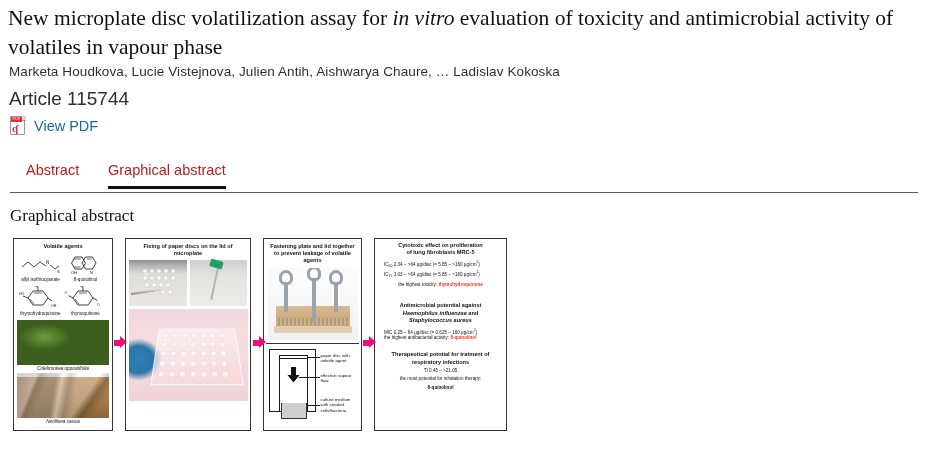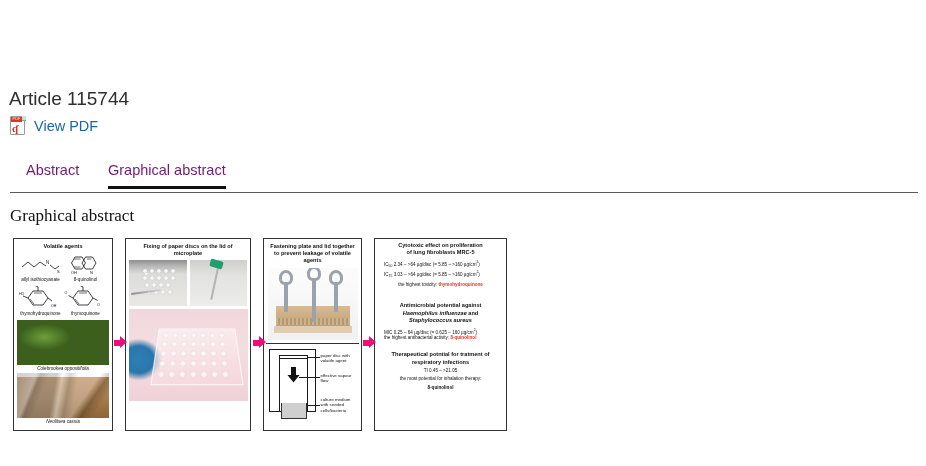--- a/index.html
+++ b/index.html
@@ -50,21 +50,21 @@
     color: #d8342c; font-family: "Liberation Serif", serif; font-weight: 700;
   }
   .view-pdf { font-size: 14.5px; color: #1768a5; cursor: pointer; }
   .preview-wrap { display: flex; align-items: center; margin-left: 35px; cursor: pointer; }
   .preview-label { font-size: 14.5px; color: #222; }
   .chev { margin-left: 9px; display: inline-block; width: 13px; height: 9px; }
 
   
   .tabs { position: absolute; left: 10px; top: 162px; width: 906px; height: 30px; }
   .tab {
-    position: absolute; top: 0; font-size: 14.5px; color: #701a75;
+    position: absolute; top: 0; font-size: 14.5px; color: #b91c1c;
     padding-bottom: 8px; cursor: pointer; white-space: nowrap;
   }
   .tab.t0 { left: 16px; }
   .tab.t1 { left: 98px; }
   .tab.active { border-bottom: 3px solid #111; }
   .tabrule { position: absolute; left: 10px; top: 192px; width: 908px; height: 1px; background: #5a5a5a; }
 
   
   .ga-heading {
     position: absolute; left: 10px; top: 206px;
@@ -176,21 +176,23 @@
   .sup { font-size: 3.4px; vertical-align: super; }
   .spacer12 { height: 12px; }
   .spacer8 { height: 8px; }
   .divline { height:1px; background:#333; margin: 3px 0 2px; }
 </style>
 </head>
 <body>
 
 <div id="page">
 
-
+  <div class="title"><span>New microplate disc volatilization assay for </span><i>in vitro</i><span> evaluation of toxicity and antimicrobial activity of volatiles in vapour phase</span></div>
+
+  <div class="authors">Marketa Houdkova, Lucie Vistejnova, Julien Antih, Aishwarya Chaure, … Ladislav Kokoska</div>
   <div class="article-no">Article 115744</div>
 
   <div class="pdfrow">
     <span class="pdf-icon">
       <span class="sheet"></span>
       <span class="corner"></span>
       <span class="glyph">ʠ</span>
       <span class="tag">PDF</span>
     </span>
     <span class="view-pdf">View PDF</span>

